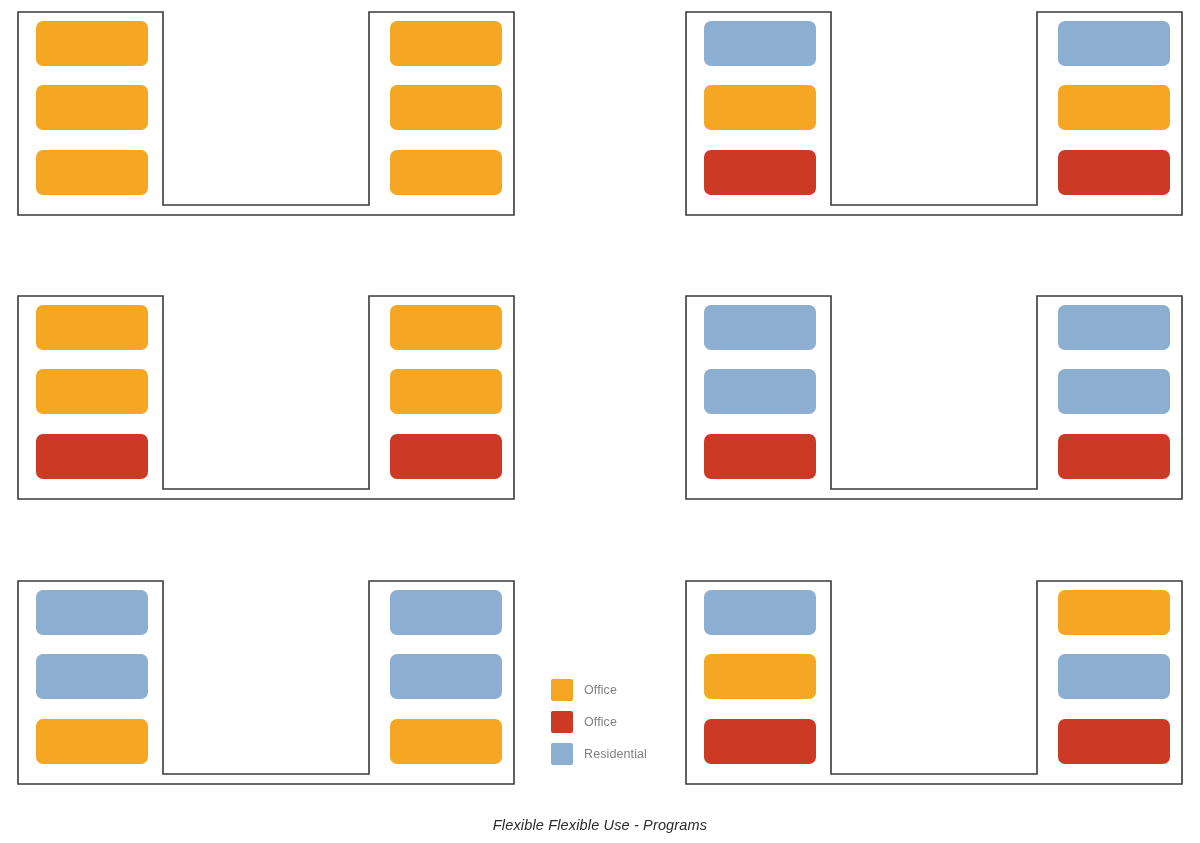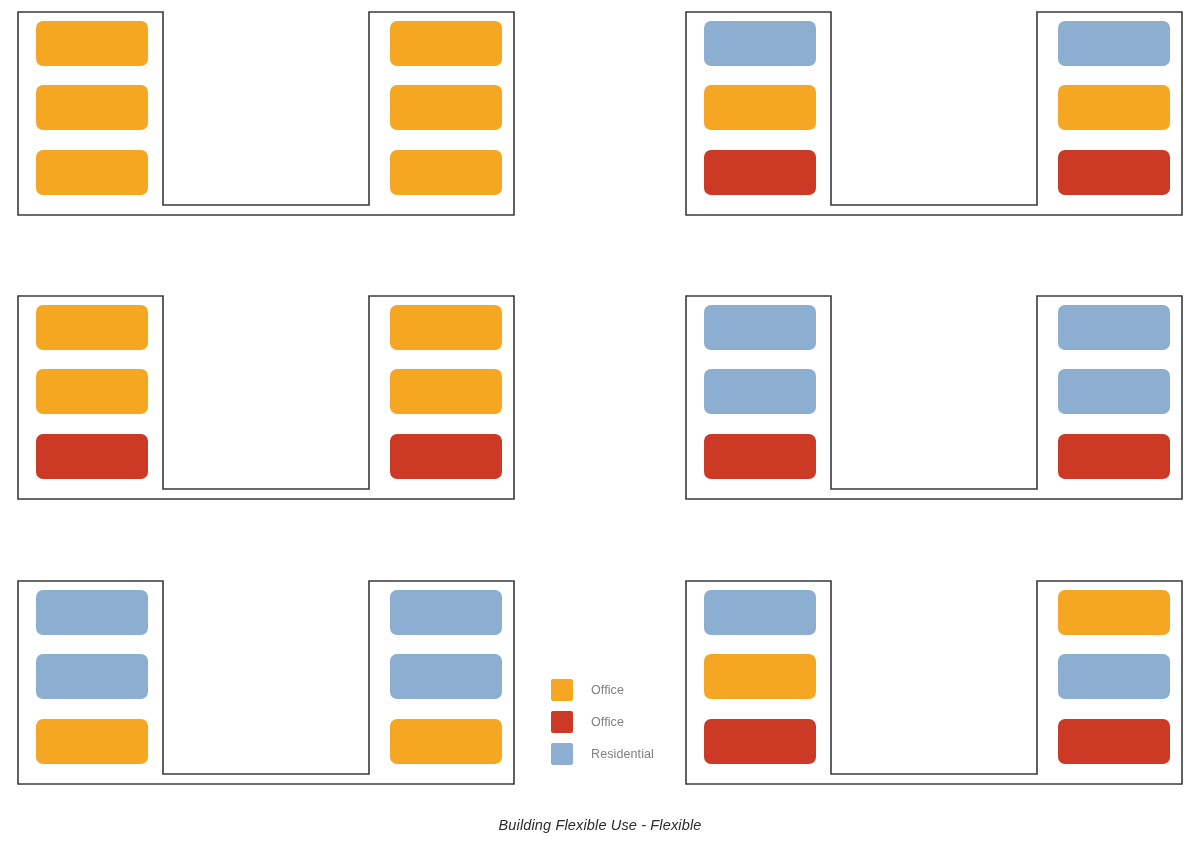--- a/index.html
+++ b/index.html
@@ -87,21 +87,21 @@
     align-items: center;
     height: 32px;
   }
   .legend-swatch {
     width: 22px;
     height: 22px;
     border-radius: 2px;
     flex: 0 0 auto;
   }
   .legend-label {
-    margin-left: 18px;
+    margin-left: 11px;
     font-size: 12.5px;
     color: #808080;
     white-space: nowrap;
     letter-spacing: 0.1px;
   }
 
   #caption {
     position: absolute;
     left: 0;
     top: 817px;
@@ -219,15 +219,15 @@
       <div class="legend-row">
         <span class="legend-swatch" style="background: rgb(204, 58, 38);"></span>
         <span class="legend-label">Office</span>
       </div>
       <div class="legend-row">
         <span class="legend-swatch" style="background: rgb(140, 175, 209);"></span>
         <span class="legend-label">Residential</span>
       </div>
     </div>
 
-  <div id="caption">Building Flexible Use - Flexible</div>
+  <div id="caption">Flexible Flexible Use - Programs</div>
 
 </div>
 
 </body></html>

